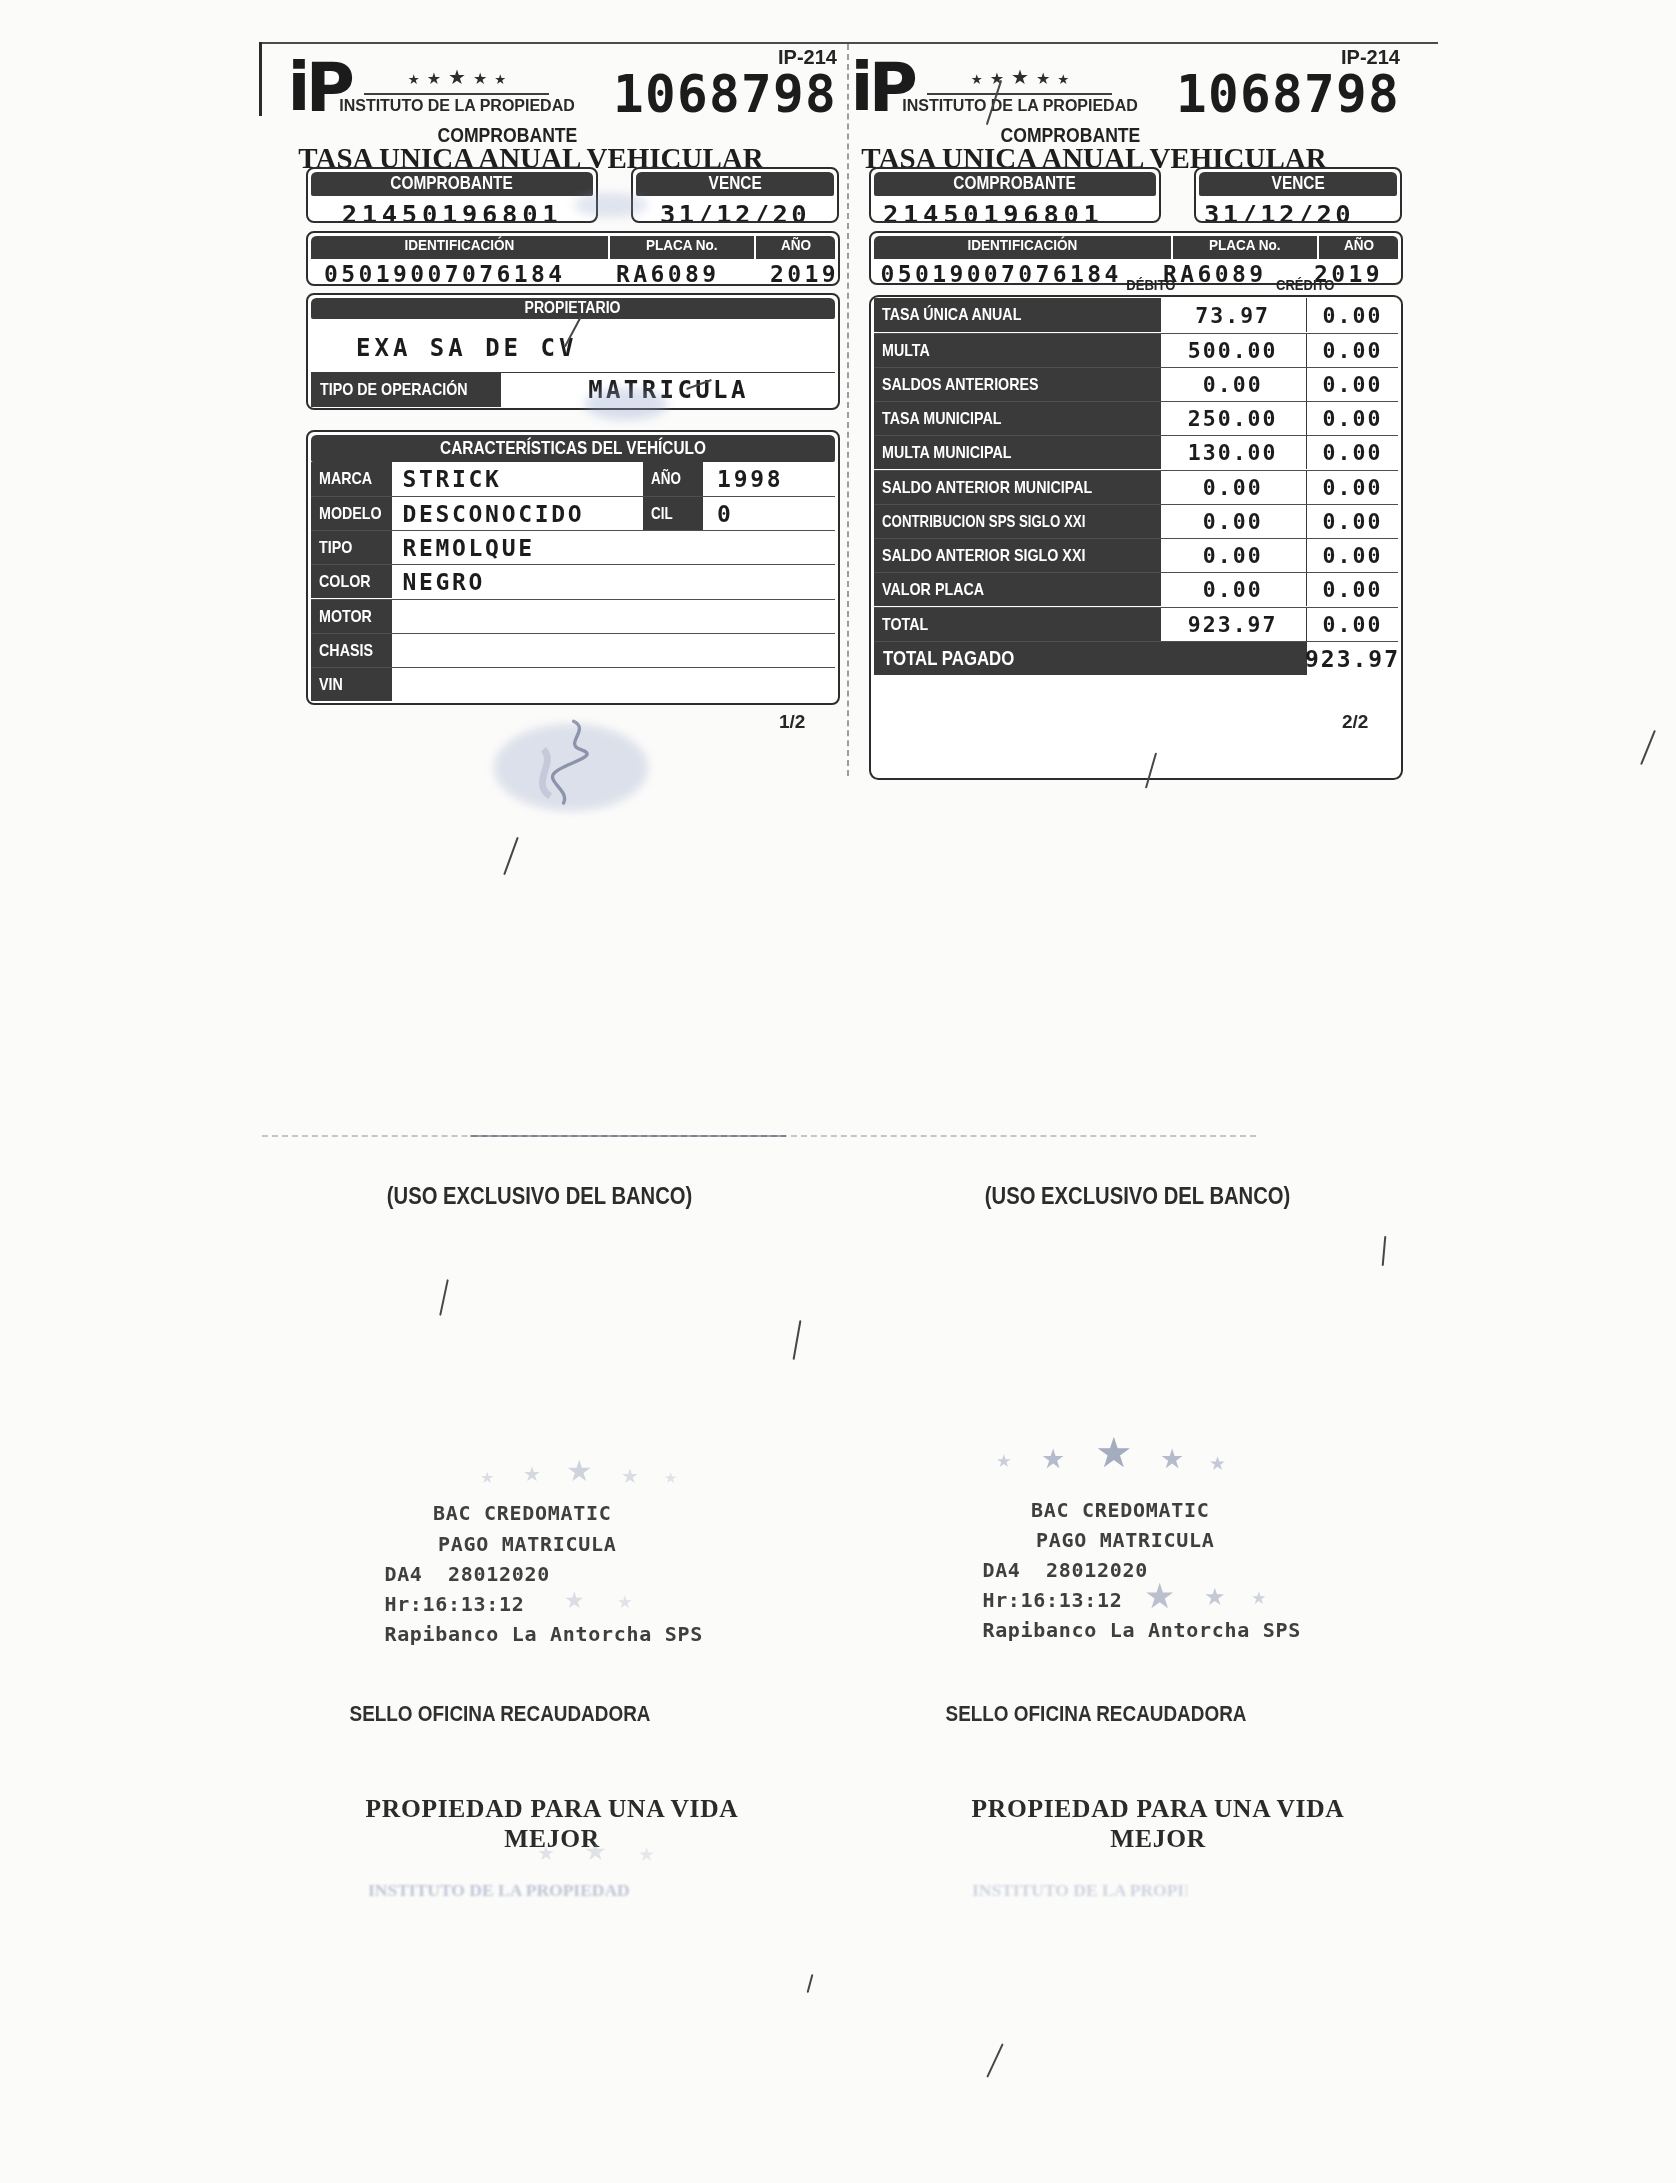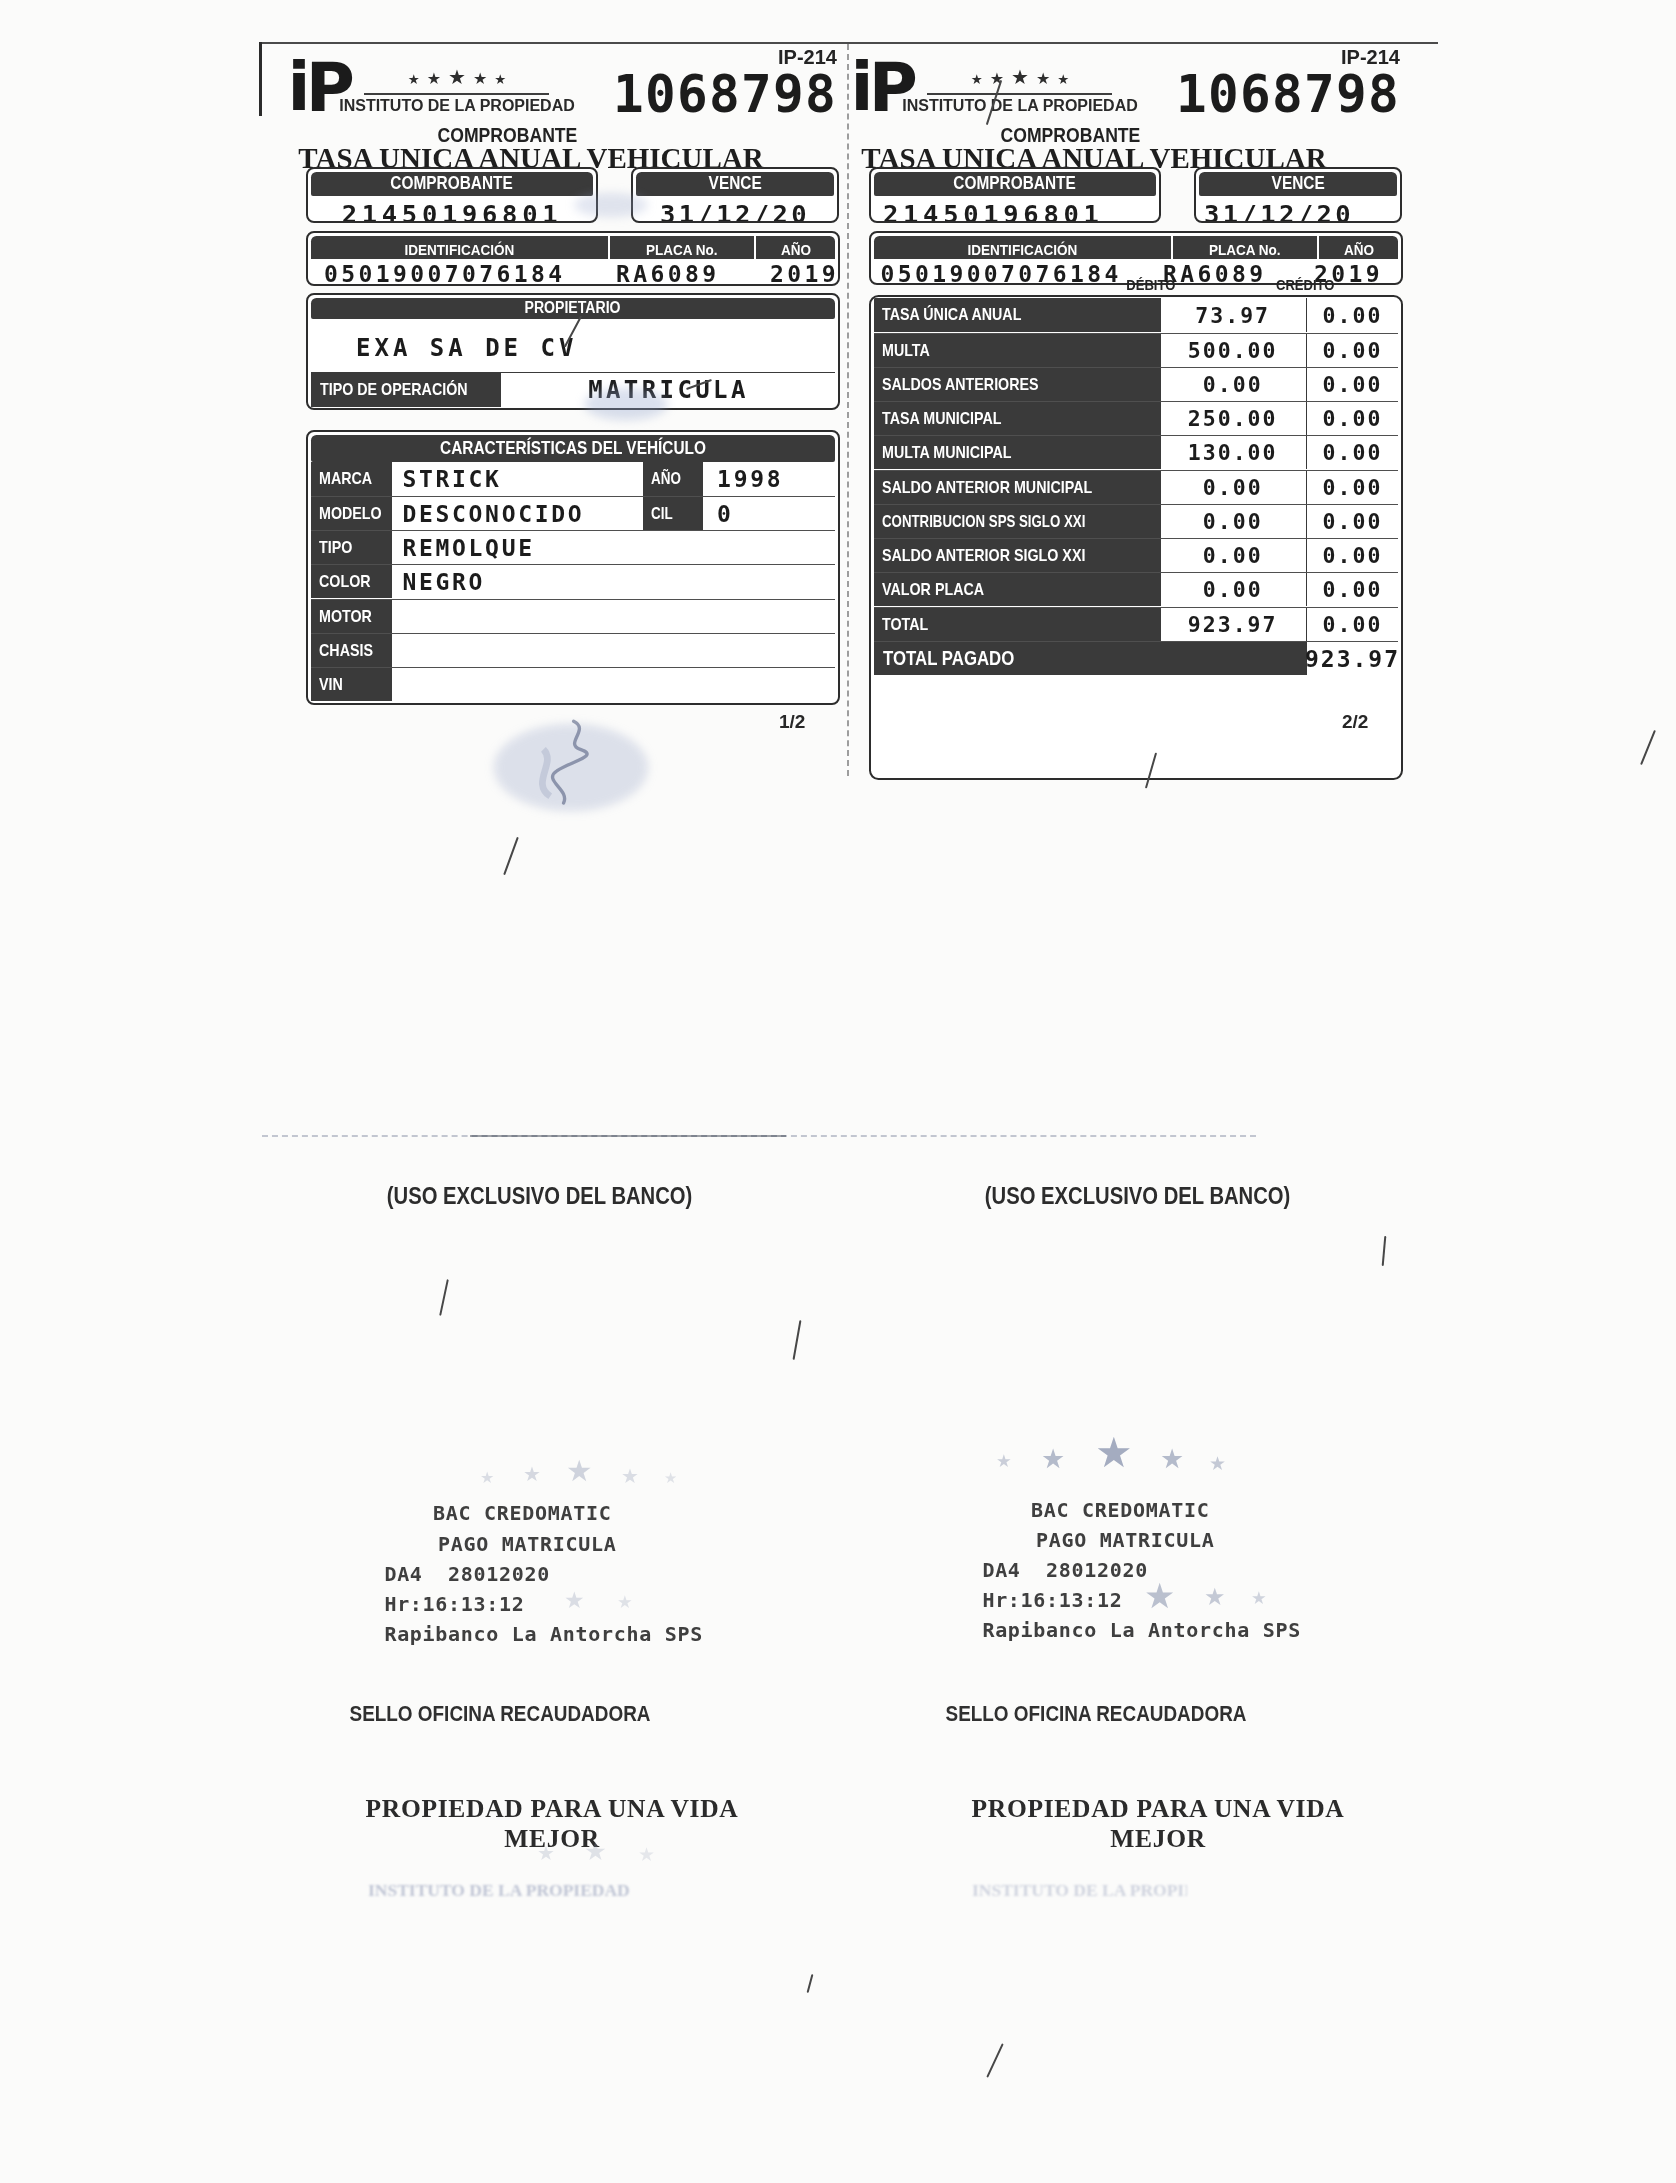--- a/index.html
+++ b/index.html
@@ -16,21 +16,21 @@
   .logo{font-family:"DejaVu Sans",sans-serif;font-weight:900;font-size:67px;line-height:.9;color:#1b1b1b;letter-spacing:-4.7px}
   .star{display:inline-block;color:#2e2e2e;line-height:1}
   .orgname{font-family:Liberation Sans, sans-serif;font-weight:bold;font-size:16px;color:#2a2a2a;text-align:center}
   .formcode{font-size:20px;font-weight:bold;color:#242424}
   .serial{font-size:51px;letter-spacing:1.3px;line-height:1}
   .doclabel{font-size:20px;font-weight:bold;text-align:center;color:#222}
   .doctitle{font-family:"Liberation Serif",serif;font-weight:bold;font-size:29px;text-align:center;color:#1e1e1e}
   .boxbar{position:absolute;left:2.7px;right:2.7px;top:2.7px;height:24px;background:#3a3a3a;border-radius:5.4px 5.4px 2px 2px;display:flex;align-items:center;justify-content:center;color:#fff;font-weight:bold;font-size:17.5px}
   .boxval{position:absolute;left:0;right:0;top:29.5px;text-align:center;font-size:25.5px;letter-spacing:4.7px}
   .idbar{position:absolute;left:2.7px;right:2.7px;top:2.7px;height:23px;display:flex;gap:2px}
-  .idcell{background:#3a3a3a;display:flex;align-items:flex-end;justify-content:center;color:#fff;font-weight:bold;font-size:15.4px}
+  .idcell{background:#3a3a3a;display:flex;align-items:flex-start;justify-content:center;color:#fff;font-weight:bold;font-size:15.4px}
   .idval{font-size:23px;letter-spacing:3.4px}
   .vrow,.prow{position:absolute;left:2.7px;right:2.7px;height:34px}
   .bt{border-top:1.3px solid #4f4f4f}
   .vcell,.pcell{position:absolute;top:0;bottom:0;display:flex;align-items:center}
   .vlab{left:0;width:81px;background:#3a3a3a;padding-left:8px}
   .vlab .cond,.plab .cond{font-size:17px;color:#fff;font-weight:bold}
   .vv{font-size:23px;letter-spacing:2.7px}
   .plab{left:0;width:287px;background:#3a3a3a;padding-left:8px}
   .pdeb{left:287px;width:144px;justify-content:center}
   .pdiv{position:absolute;left:432px;top:0;bottom:0;width:1.3px;background:#383838}

